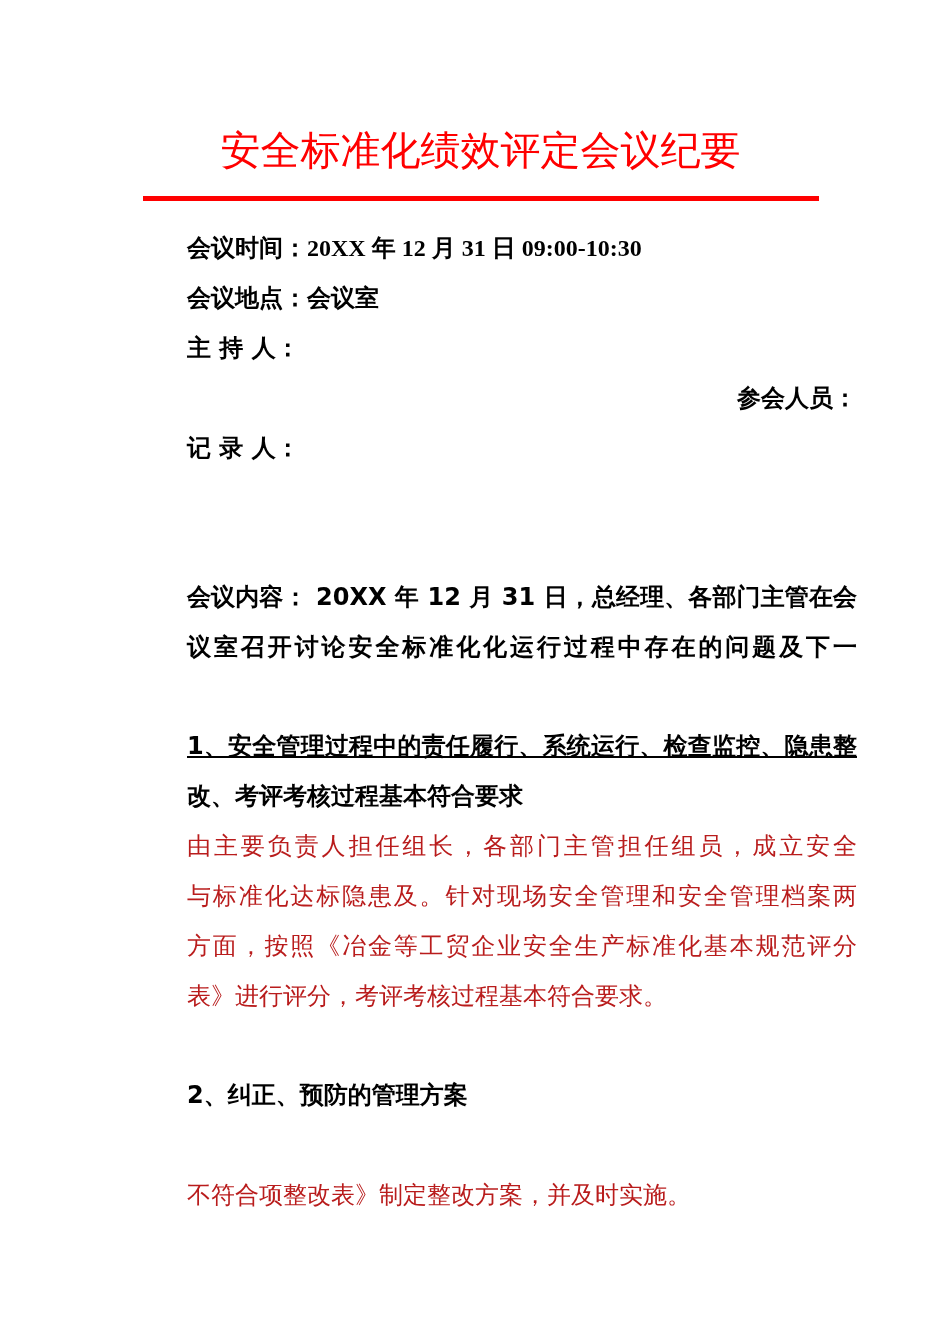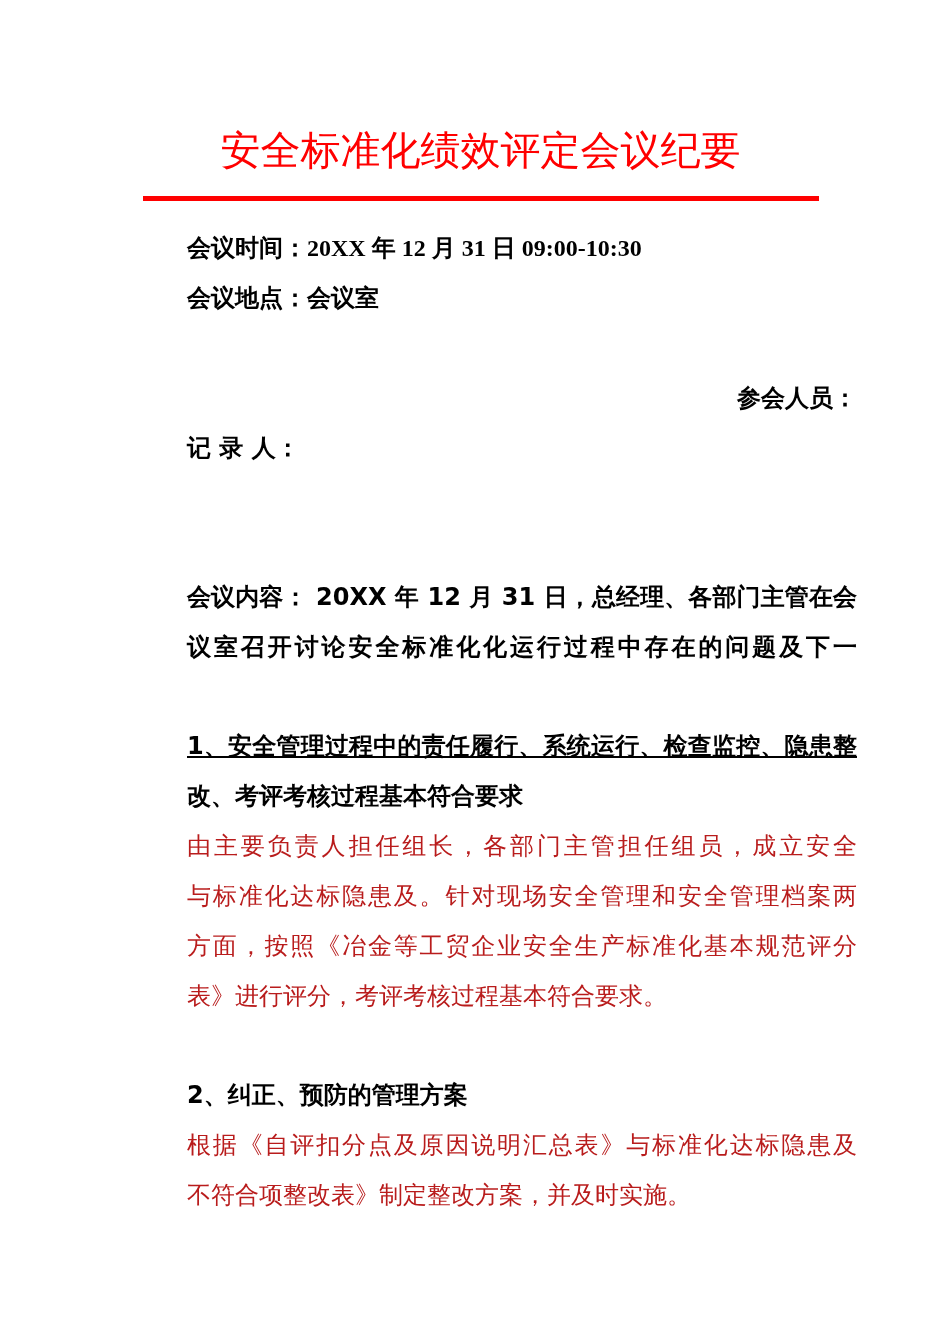--- a/index.html
+++ b/index.html
@@ -68,20 +68,23 @@
 
   <div class="title">安全标准化绩效评定会议纪要</div>
   <div class="rule"></div>
 
   <div class="line bold" style="top:233px;">
     <span>会议时间：</span><span class="latin">20XX 年 12 月 31 日 09:00-10:30</span>
   </div>
   <div class="line bold" style="top:283px;">
     <span>会议地点：</span><span>会议室</span>
   </div>
+  <div class="line bold" style="top:333px;">
+    <span>主 持 人：</span><span></span>
+  </div>
   <div class="line bold" style="top:383px;text-align:right;">
     <span>参会人员：</span><span></span>
   </div>
   <div class="line bold" style="top:433px;">
     <span>记 录 人：</span><span></span>
   </div>
 
 
   <div class="line bold justify" style="top:582px;">
     <span>会议内容：</span><span> 20XX 年 12 月 31 日，总经理、各部门主管在会</span>
@@ -89,16 +92,15 @@
   <div class="line bold justify" style="top:632px;">议室召开讨论安全标准化化运行过程中存在的问题及下一</div>
 
   <div class="line bold justify" style="top:731px;text-decoration:underline;">1、安全管理过程中的责任履行、系统运行、检查监控、隐患整</div>
   <div class="line bold" style="top:781px;">改、考评考核过程基本符合要求</div>
   <div class="line normal justify" style="top:831px;">由主要负责人担任组长，各部门主管担任组员，成立安全</div>
   <div class="line normal justify" style="top:881px;">与标准化达标隐患及。针对现场安全管理和安全管理档案两</div>
   <div class="line normal justify" style="top:931px;">方面，按照《冶金等工贸企业安全生产标准化基本规范评分</div>
   <div class="line normal" style="top:981px;">表》进行评分，考评考核过程基本符合要求。</div>
 
   <div class="line bold" style="top:1080px;">2、纠正、预防的管理方案</div>
-  <div class="line normal justify" style="top:1130px;">根据《自评扣分点及原因说明汇总表》与标准化达标隐患及</div>
   <div class="line normal" style="top:1180px;">不符合项整改表》制定整改方案，并及时实施。</div>
 
 </div>
 
 </body></html>

